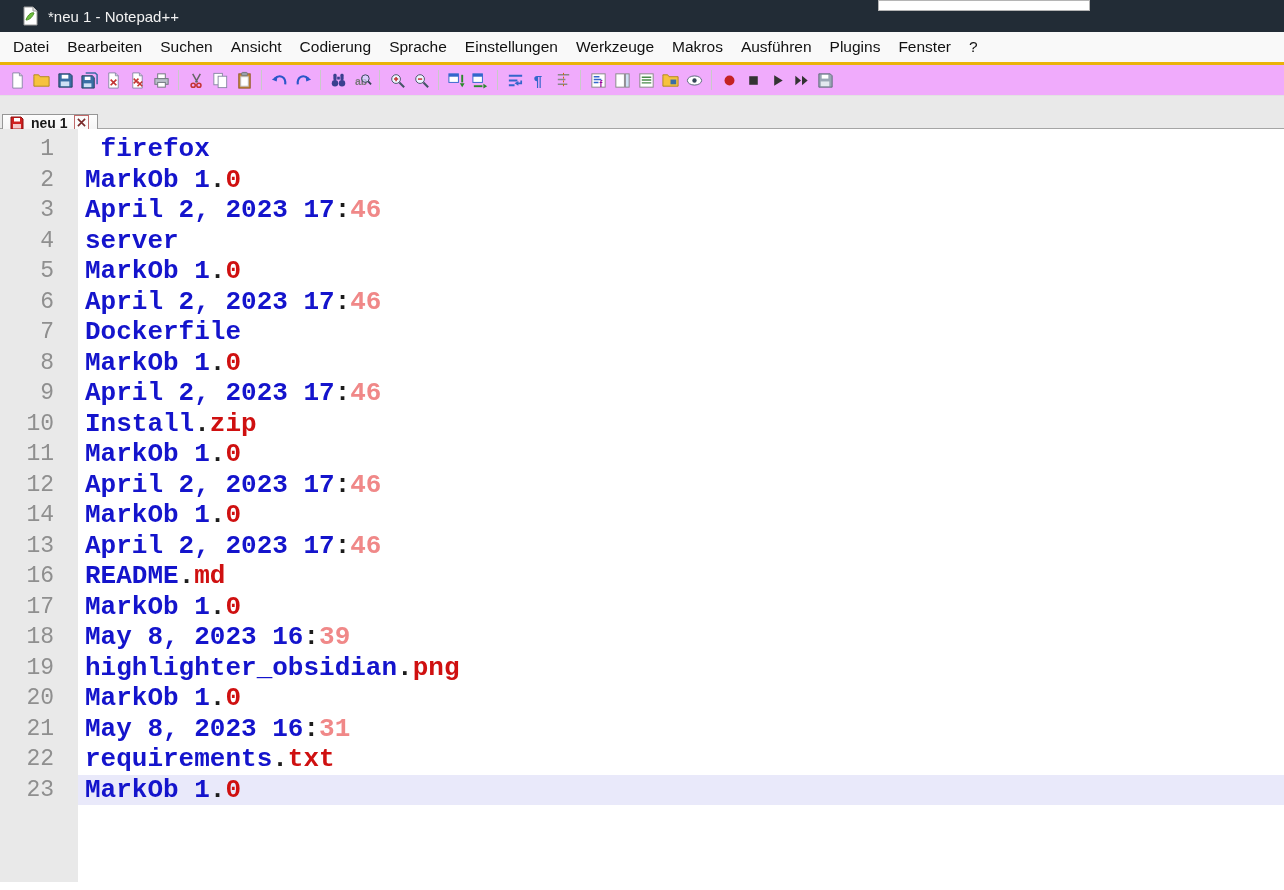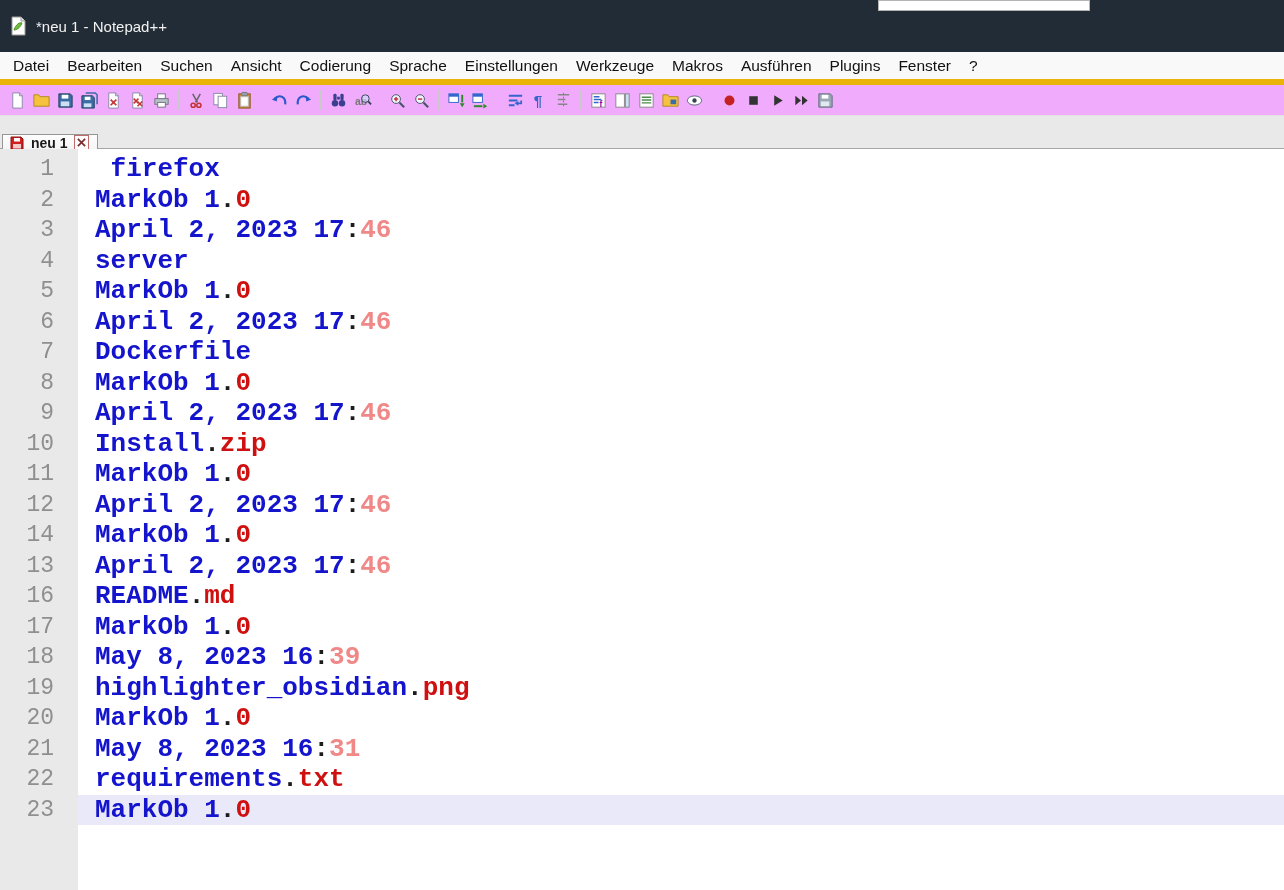--- a/index.html
+++ b/index.html
@@ -1,30 +1,30 @@
 <!DOCTYPE html>
 <html style="--c-blue: #1414cc; --c-red: #cf1010; --c-salmon: #f08888; --c-punct: #1c1c1c; --c-curline: #e9e9fa;"><head>
 <meta charset="utf-8">
 <style>
   * { box-sizing: border-box; margin: 0; padding: 0; }
   html,body { width:1284px; height:890px; overflow:hidden; background:#fff;
     font-family:"Liberation Sans", sans-serif; }
   .window { position:relative; width:1284px; height:890px; background:#fff; }
 
   
-  .titlebar { height:52px; background:#222c36; display:flex; align-items:center;
-    padding-left:8px; gap:8px; }
+  .titlebar { height:32px; background:#222c36; display:flex; align-items:center;
+    padding-left:20px; gap:8px; }
   .titlebar .title-text { color:#f2f2f2; font-size:15px; }
   .app-icon { width:20px; height:20px; display:inline-flex; }
   .overlay-box { position:absolute; top:0; left:878px; width:212px; height:11px;
     background:#ffffff; border:1px solid #b5b5b5; z-index:5; }
 
   
   .menubar { height:33px; background:#f9f9f9; display:flex; align-items:center;
-    padding-left:4px; border-bottom:6px solid #eab308; }
+    padding-left:4px; border-bottom:3px solid #eab308; }
   .menu-item { font-size:15.5px; color:#111; padding:5px 9px; cursor:default; }
 
   
   .toolbar { height:31px; background:#f0abfc; display:flex; align-items:center;
     padding-left:5px; border-bottom:1px solid #e2e2e2; }
   .tbtn { width:23px; height:23px; display:inline-flex; align-items:center;
     justify-content:center; margin:0 0.5px; }
   .tbtn svg { width:19px; height:19px; }
   .tsep { width:1px; height:20px; background:#c9c9c9; margin:0 5px; }
 
@@ -40,21 +40,21 @@
     justify-content:center; border:1px solid #c06a6a; background:#fbfbfb; }
 
   
   .editor { position:relative; height:753px; overflow:hidden;
     background:linear-gradient(to right, #e9e9e9 0 78px, #ffffff 78px);
     font-family:"Liberation Mono", monospace; }
   #lines { padding-top:5px; }
   .line { display:flex; height:30.5px; line-height:30.5px; }
   .ln { width:78px; flex:0 0 78px; text-align:right; padding-right:24px;
     color:#8f8f8f; font-size:23px; font-weight:400; }
-  .lt { flex:1 1 auto; padding-left:17px; font-size:26px; font-weight:700;
+  .lt { flex:1 1 auto; padding-left:7px; font-size:26px; font-weight:700;
     white-space:pre; }
   .line.current .lt { background:var(--c-curline); }
   .seg-blue   { color:var(--c-blue); }
   .seg-red    { color:var(--c-red); }
   .seg-salmon { color:var(--c-salmon); }
   .seg-punct  { color:var(--c-punct); }
 </style>
 </head>
 <body>
 

